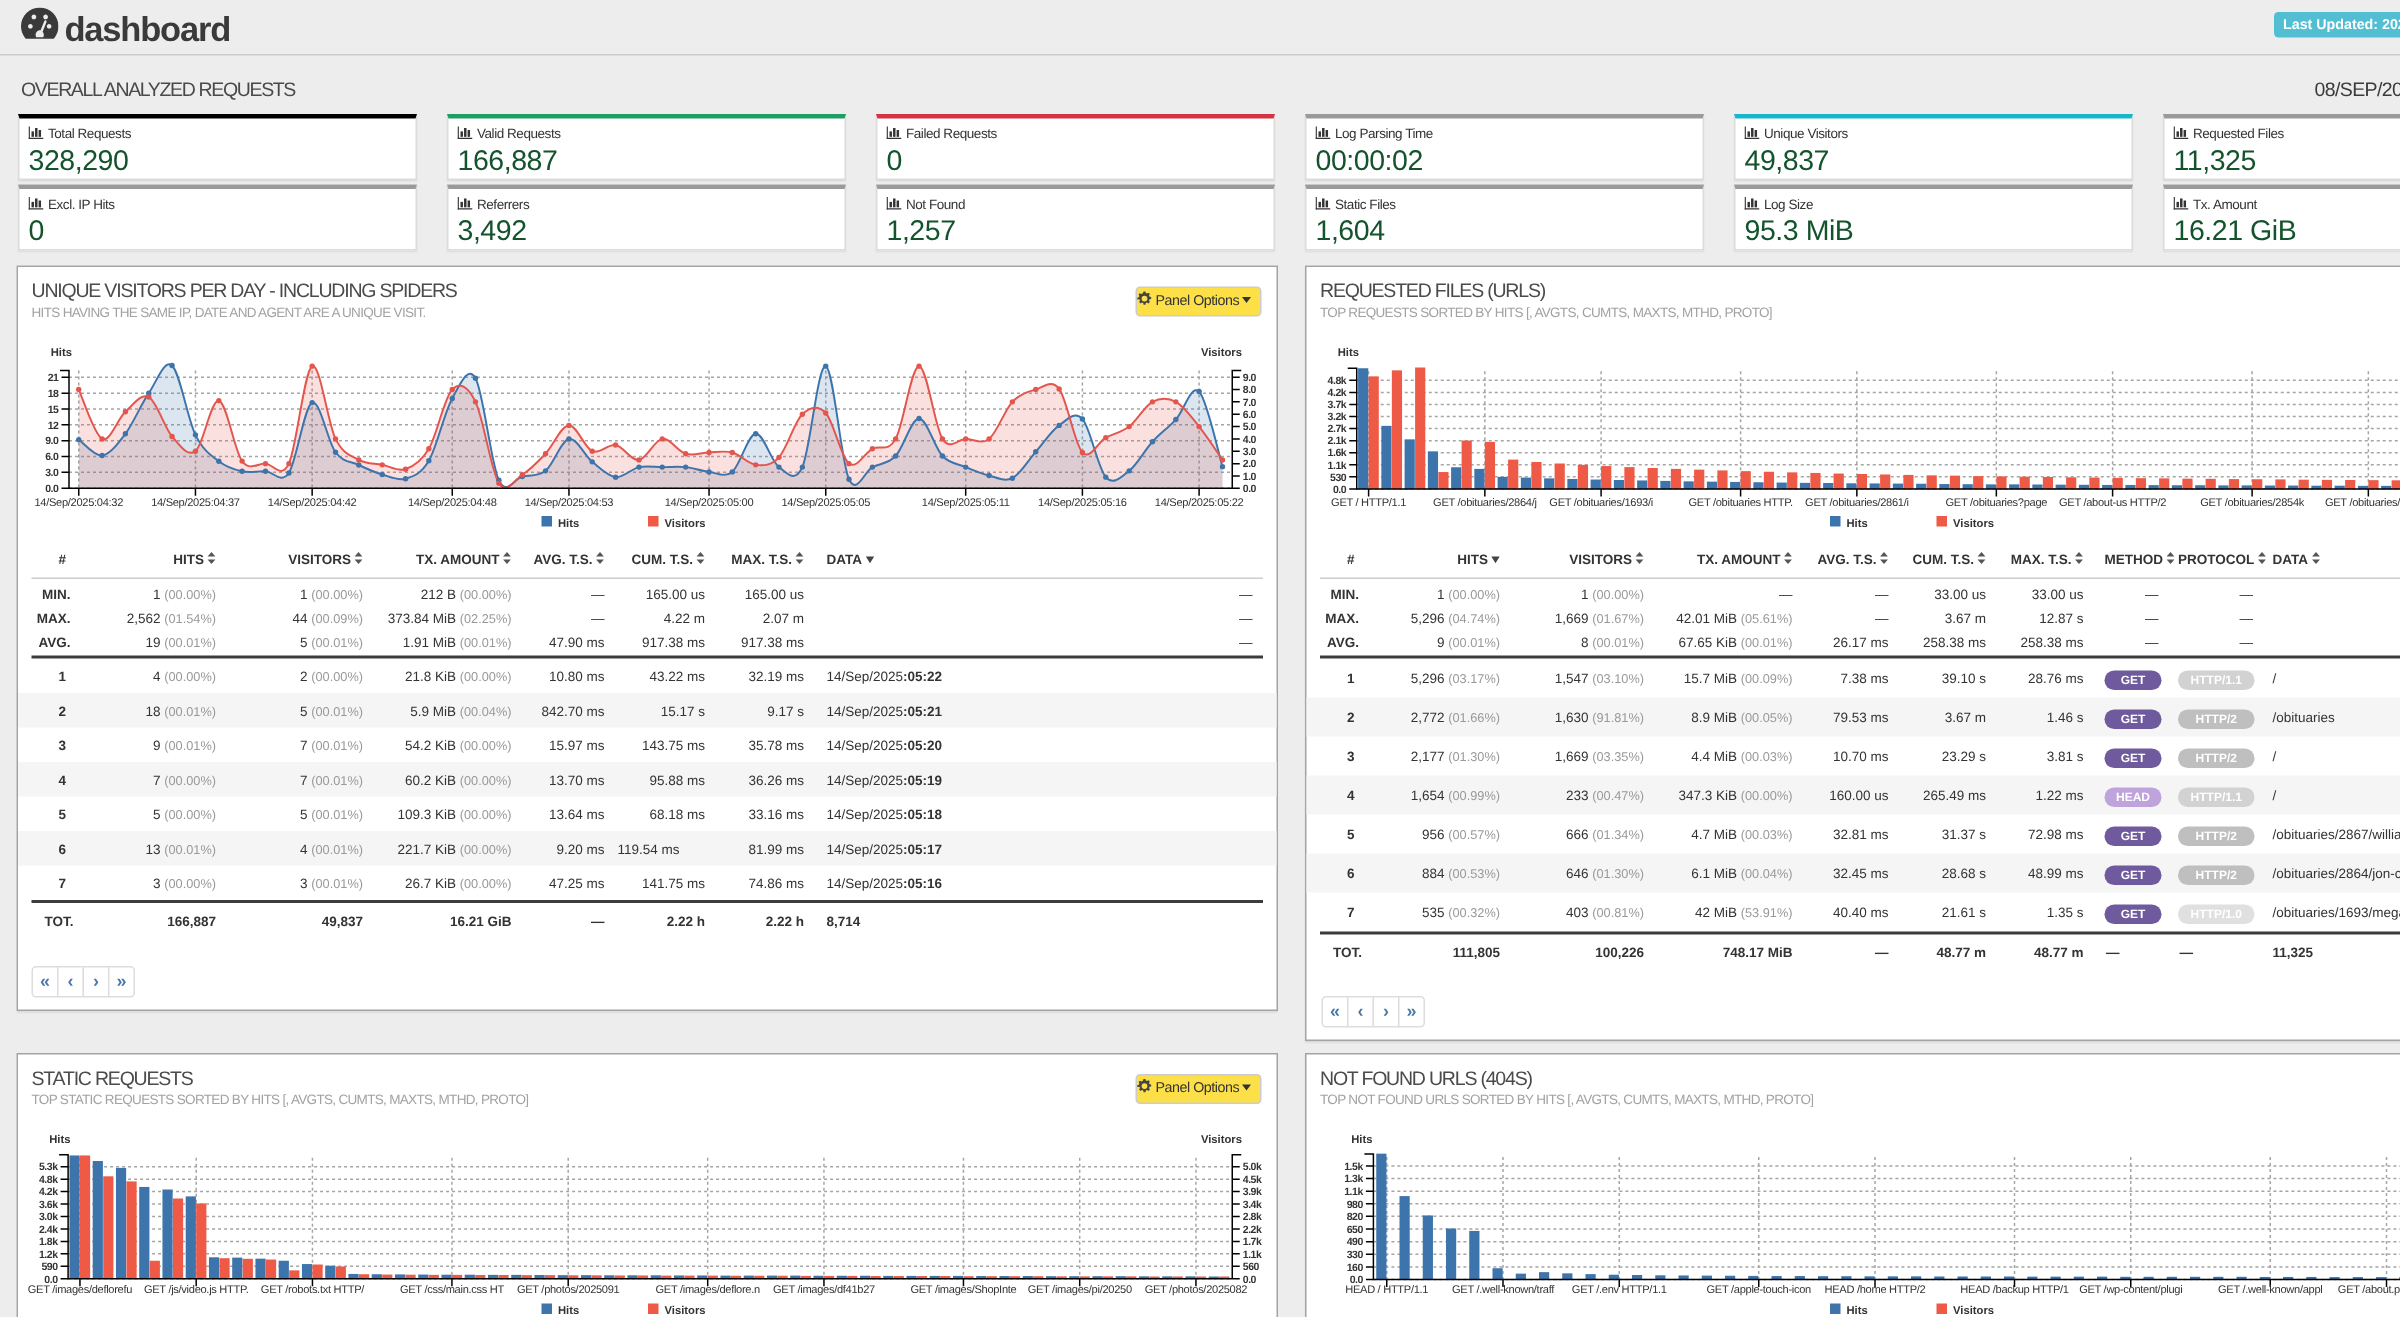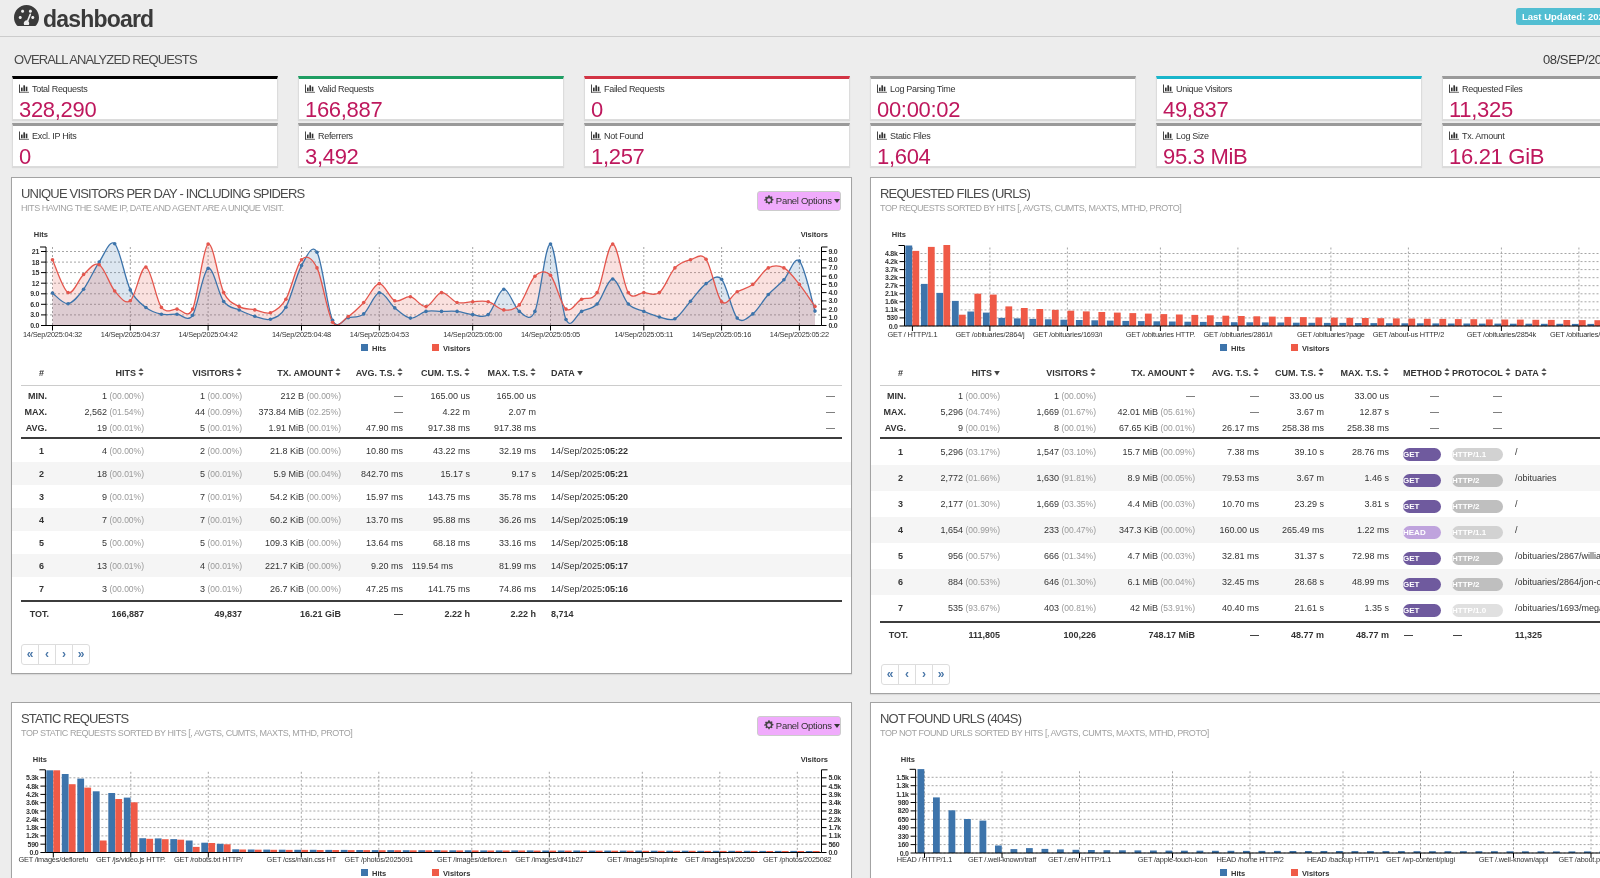--- a/index.html
+++ b/index.html
@@ -6,42 +6,42 @@
 #hdr{position:absolute;left:0;top:0;width:100%;height:37px;border-bottom:1px solid #ccc;padding:5px 0 0 14px}
 #brand{font-size:23px;font-weight:bold;color:#3a3a3a;letter-spacing:-0.8px;margin-left:4px;vertical-align:middle}
 #upd{position:absolute;left:1516px;top:8px;background:#52bed2;color:#fff;font-size:9.5px;font-weight:bold;
   padding:3px 6px;border-radius:3px;white-space:nowrap}
 #osec{position:absolute;left:0;top:50px;width:1721px}
 #otitle{position:absolute;left:14px;top:2px;font-size:13px;color:#4a4a4a;letter-spacing:-0.9px}
 #odate{position:absolute;left:1543px;top:2px;font-size:13px;color:#3a3a3a;letter-spacing:-0.4px;white-space:nowrap}
 .card{position:absolute;width:266px;height:44px;background:#fff;border:1px solid #dcdcdc;border-top:3px solid #000;
   box-shadow:0 1px 1px rgba(0,0,0,.08);padding:5px 6px 0}
 .clabel{font-size:9px;color:#333;height:12px;letter-spacing:-0.3px;white-space:nowrap}
-.cvalue{font-size:22px;color:#be185d;margin-top:1px;letter-spacing:-0.3px}
+.cvalue{font-size:19px;color:#14532d;margin-top:1px;letter-spacing:-0.3px}
 .panel{position:absolute;background:#fff;border:1px solid #a3a3a3;box-shadow:0 1px 1px rgba(0,0,0,.08)}
 .ptitle{position:absolute;left:9px;top:8px;font-size:13px;color:#4b4b4b;letter-spacing:-0.8px}
 .psub{position:absolute;left:9px;top:25px;font-size:9px;color:#a2a2a2;letter-spacing:-0.45px}
 .popt{position:absolute;right:10px;top:13px;width:84px;height:20px;border:1px solid #ccc;border-radius:3px;
-  font-size:9.5px;color:#333;text-align:right;line-height:18px;background:#f0abfc;white-space:nowrap;letter-spacing:-0.3px}
+  font-size:9.5px;color:#333;text-align:left;line-height:18px;background:#fde047;white-space:nowrap;letter-spacing:-0.3px}
 .caret{display:inline-block;width:0;height:0;border-left:3.5px solid transparent;border-right:3.5px solid transparent;
   border-top:4px solid #333;vertical-align:1px}
 .chart{position:absolute}
 .tk{font-size:7.4px;fill:#333;letter-spacing:-0.2px}
 .ty{font-size:7px;font-weight:bold;fill:#333;letter-spacing:-0.3px}
 .tkb{font-size:7.5px;font-weight:bold;fill:#333}
 .trow{position:absolute;left:0;width:100%}
 .cell{position:absolute;top:50%;transform:translateY(-50%);font-size:9px;color:#333;white-space:nowrap}
 .pc{color:#999;font-size:8.5px}
 .b{font-weight:bold}
 .hc{position:absolute;top:2px;font-size:9px;font-weight:bold;color:#333;white-space:nowrap}
 .hline{position:absolute;left:9px;right:9px;height:0;border-top:1px solid #ccc}
 .hline2{position:absolute;left:9px;right:9px;height:0;border-top:2px solid #3c3c3c}
 .bcell{position:absolute;top:50%;transform:translateY(-50%)}
 .bdg{display:inline-block;height:13px;border-radius:6.5px;color:#fff;font-size:8px;font-weight:bold;
-  text-align:left;line-height:13px}
+  text-align:center;line-height:13px}
 .pager{position:absolute}
 .pgb{display:inline-block;width:18px;height:21px;border:1px solid #ddd;background:#fff;color:#4a77a8;
   font-size:12px;font-weight:bold;text-align:center;line-height:19px;margin-right:-1px;vertical-align:top}
 .pgb:first-child{border-radius:3px 0 0 3px}
 .pgb:last-child{border-radius:0 3px 3px 0}
 </style></head><body>
 <div id="hdr"><svg width="25" height="22" viewBox="0 0 512 450" style="vertical-align:-3px">
       <path fill="#3a3a3a" d="M256 0C114.6 0 0 114.6 0 256c0 60.3 20.9 115.7 55.7 159.5 6 7.6 15.2 12 24.9 12h350.8c9.7 0 18.9-4.4 24.9-12C491.1 371.7 512 316.3 512 256 512 114.6 397.4 0 256 0zM128 288c-17.7 0-32-14.3-32-32s14.3-32 32-32 32 14.3 32 32-14.3 32-32 32zm48-128c-17.7 0-32-14.3-32-32s14.3-32 32-32 32 14.3 32 32-14.3 32-32 32zm170 43.3l-51.4 128.4c10.7 11.4 17.4 26.6 17.4 43.6 0 11.7-3.1 22.6-8.6 32h-95c-5.4-9.4-8.6-20.3-8.6-32 0-35.3 28.7-64 64.1-64 1.2 0 2.3 0 3.4.1L318.4 183c3.3-8.2 12.6-12.2 20.8-8.9 8.2 3.3 12.1 12.6 8.8 29.2zM336 160c-17.7 0-32-14.3-32-32s14.3-32 32-32 32 14.3 32 32-14.3 32-32 32zm48 128c-17.7 0-32-14.3-32-32s14.3-32 32-32 32 14.3 32 32-14.3 32-32 32z"></path>
     </svg><span id="brand">dashboard</span><span id="upd">Last Updated: 2025/09/14 05:22:33</span></div>
 <div id="osec">
@@ -817,21 +817,21 @@
       <div class="cell" style="right:515px">6.1 MiB <span class="pc">(00.04%)</span></div>
       <div class="cell" style="right:451px">32.45 ms</div>
       <div class="cell" style="right:386px">28.68 s</div>
       <div class="cell" style="right:321px">48.99 ms</div>
       <div class="bcell" style="left:532px"><span class="bdg" style="background:#6f5a9e;width:38px">GET</span></div>
       <div class="bcell" style="left:581px"><span class="bdg" style="background:#bfbfbf;width:51px">HTTP/2</span></div>
       <div class="cell" style="left:644px">/obituaries/2864/jon-c-h</div>
     </div>
     <div class="trow" style="top:417px;height:26px;">
       <div class="cell b" style="right:807px">7</div>
-      <div class="cell" style="right:710px">535 <span class="pc">(93.67%)</span></div>
+      <div class="cell" style="right:710px">535 <span class="pc">(00.32%)</span></div>
       <div class="cell" style="right:614px">403 <span class="pc">(00.81%)</span></div>
       <div class="cell" style="right:515px">42 MiB <span class="pc">(53.91%)</span></div>
       <div class="cell" style="right:451px">40.40 ms</div>
       <div class="cell" style="right:386px">21.61 s</div>
       <div class="cell" style="right:321px">1.35 s</div>
       <div class="bcell" style="left:532px"><span class="bdg" style="background:#6f5a9e;width:38px">GET</span></div>
       <div class="bcell" style="left:581px"><span class="bdg" style="background:#e0e0e0;width:51px">HTTP/1.0</span></div>
       <div class="cell" style="left:644px">/obituaries/1693/megan</div>
     </div>
     <div class="hline2" style="top:443px"></div>

